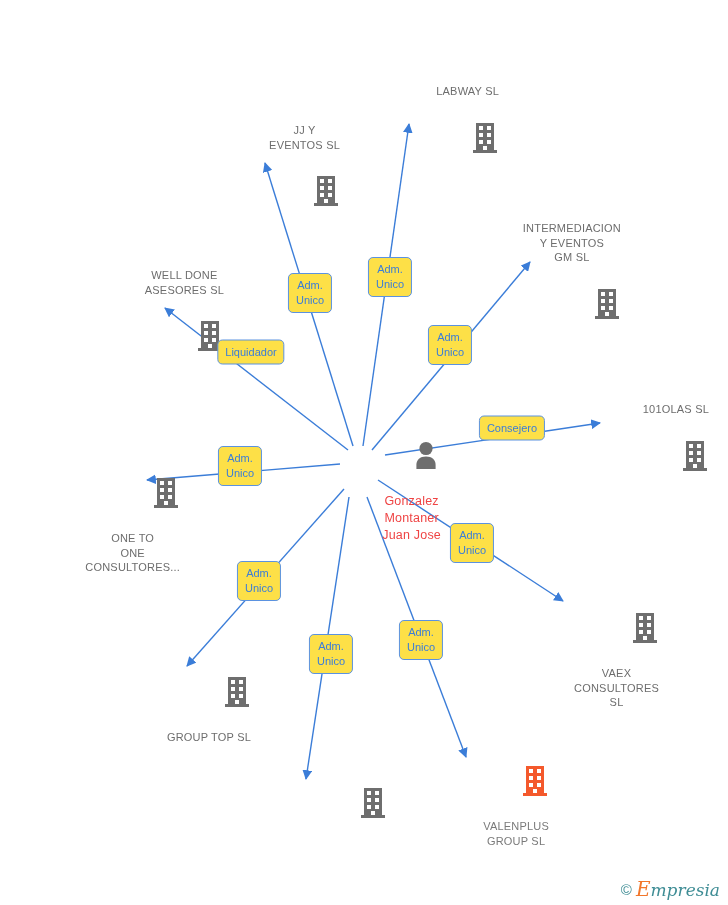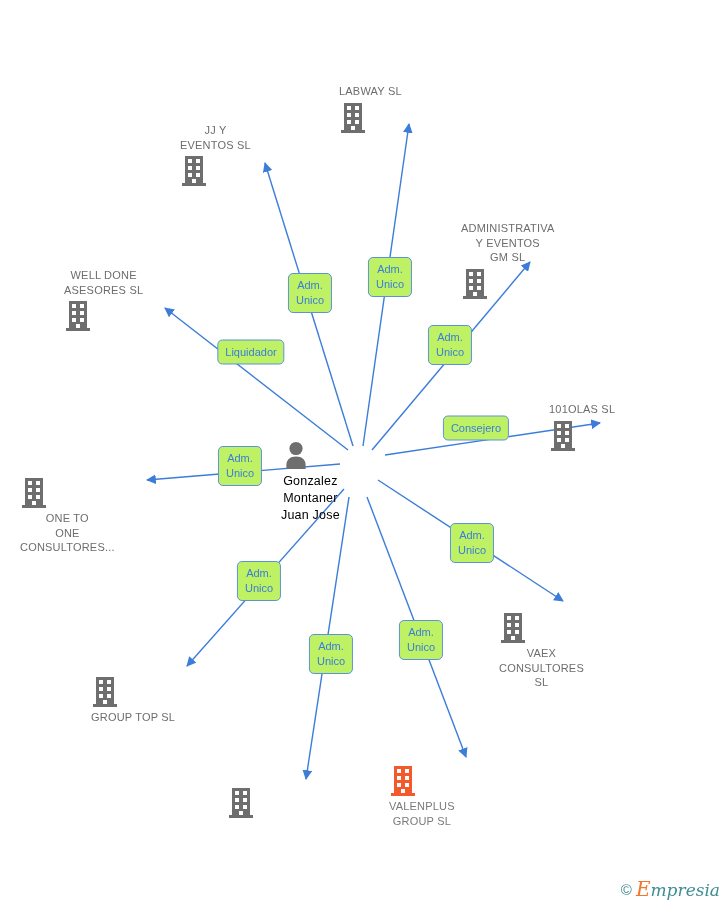--- a/index.html
+++ b/index.html
@@ -26,22 +26,23 @@
     height: 905px;
   }
 
   
   .node {
     position: absolute;
     width: 160px;
     margin-left: -80px;
     display: flex;
     flex-direction: column;
-    align-items: flex-start;
+    align-items: flex-end;
     z-index: 5;
+    gap: 20px;
   }
   .node .glyph {
     display: block;
     line-height: 0;
   }
   .node .caption {
     font-size: 11px;
     line-height: 14.5px;
     color: #6d6d6d;
     text-align: center;
@@ -57,30 +58,30 @@
     margin-bottom: 3px;
   }
   .node.focus .caption {
     color: #7a7a7a;
   }
 
   
   .node.person .caption {
     font-size: 12.5px;
     line-height: 17px;
-    color: #000000;
+    color: #ef4444;
     margin-top: 3px;
   }
 
   
   .edge-label {
     position: absolute;
     z-index: 6;
     box-sizing: border-box;
-    background: #bef264;
+    background: #fde047;
     border: 1.4px solid #5b92e0;
     border-radius: 5px;
     color: #3b7dd8;
     font-size: 11px;
     line-height: 15px;
     text-align: center;
     padding: 4px 7px;
     white-space: pre-line;
     transform: translate(-50%, -50%);
   }
@@ -182,21 +183,21 @@
             <rect x="5" y="1" width="18" height="27" fill="#6e6e6e"></rect>
             <rect x="2" y="28" width="24" height="3" fill="#6e6e6e"></rect>
             <rect x="8" y="4" width="4" height="4" fill="#fff"></rect>
             <rect x="16" y="4" width="4" height="4" fill="#fff"></rect>
             <rect x="8" y="11" width="4" height="4" fill="#fff"></rect>
             <rect x="16" y="11" width="4" height="4" fill="#fff"></rect>
             <rect x="8" y="18" width="4" height="4" fill="#fff"></rect>
             <rect x="16" y="18" width="4" height="4" fill="#fff"></rect>
             <rect x="12" y="24" width="4" height="4" fill="#fff"></rect>
           </svg></span>
-        <span class="caption">ADMINISTRATIVA
+        <span class="caption">INTERMEDIACION
 Y EVENTOS
 GM  SL</span>
       </div>
       <div class="node label-above" style="left: 144px; top: 268px;">
         <span class="glyph"><svg width="28" height="32" viewBox="0 0 28 32" xmlns="http://www.w3.org/2000/svg">
             <rect x="5" y="1" width="18" height="27" fill="#6e6e6e"></rect>
             <rect x="2" y="28" width="24" height="3" fill="#6e6e6e"></rect>
             <rect x="8" y="4" width="4" height="4" fill="#fff"></rect>
             <rect x="16" y="4" width="4" height="4" fill="#fff"></rect>
             <rect x="8" y="11" width="4" height="4" fill="#fff"></rect>
@@ -298,21 +299,21 @@
       </div>
     </div>
   <div id="edge-labels">
       <div class="edge-label" style="left: 310px; top: 293px;">Adm.
 Unico</div>
       <div class="edge-label" style="left: 390px; top: 277px;">Adm.
 Unico</div>
       <div class="edge-label" style="left: 450px; top: 345px;">Adm.
 Unico</div>
       <div class="edge-label" style="left: 251px; top: 352px;">Liquidador</div>
-      <div class="edge-label" style="left: 476px; top: 428px; text-align: center;">Consejero</div>
+      <div class="edge-label" style="left: 512px; top: 428px; text-align: center;">Consejero</div>
       <div class="edge-label" style="left: 240px; top: 466px;">Adm.
 Unico</div>
       <div class="edge-label" style="left: 472px; top: 543px;">Adm.
 Unico</div>
       <div class="edge-label" style="left: 259px; top: 581px;">Adm.
 Unico</div>
       <div class="edge-label" style="left: 331px; top: 654px;">Adm.
 Unico</div>
       <div class="edge-label" style="left: 421px; top: 640px;">Adm.
 Unico</div>

